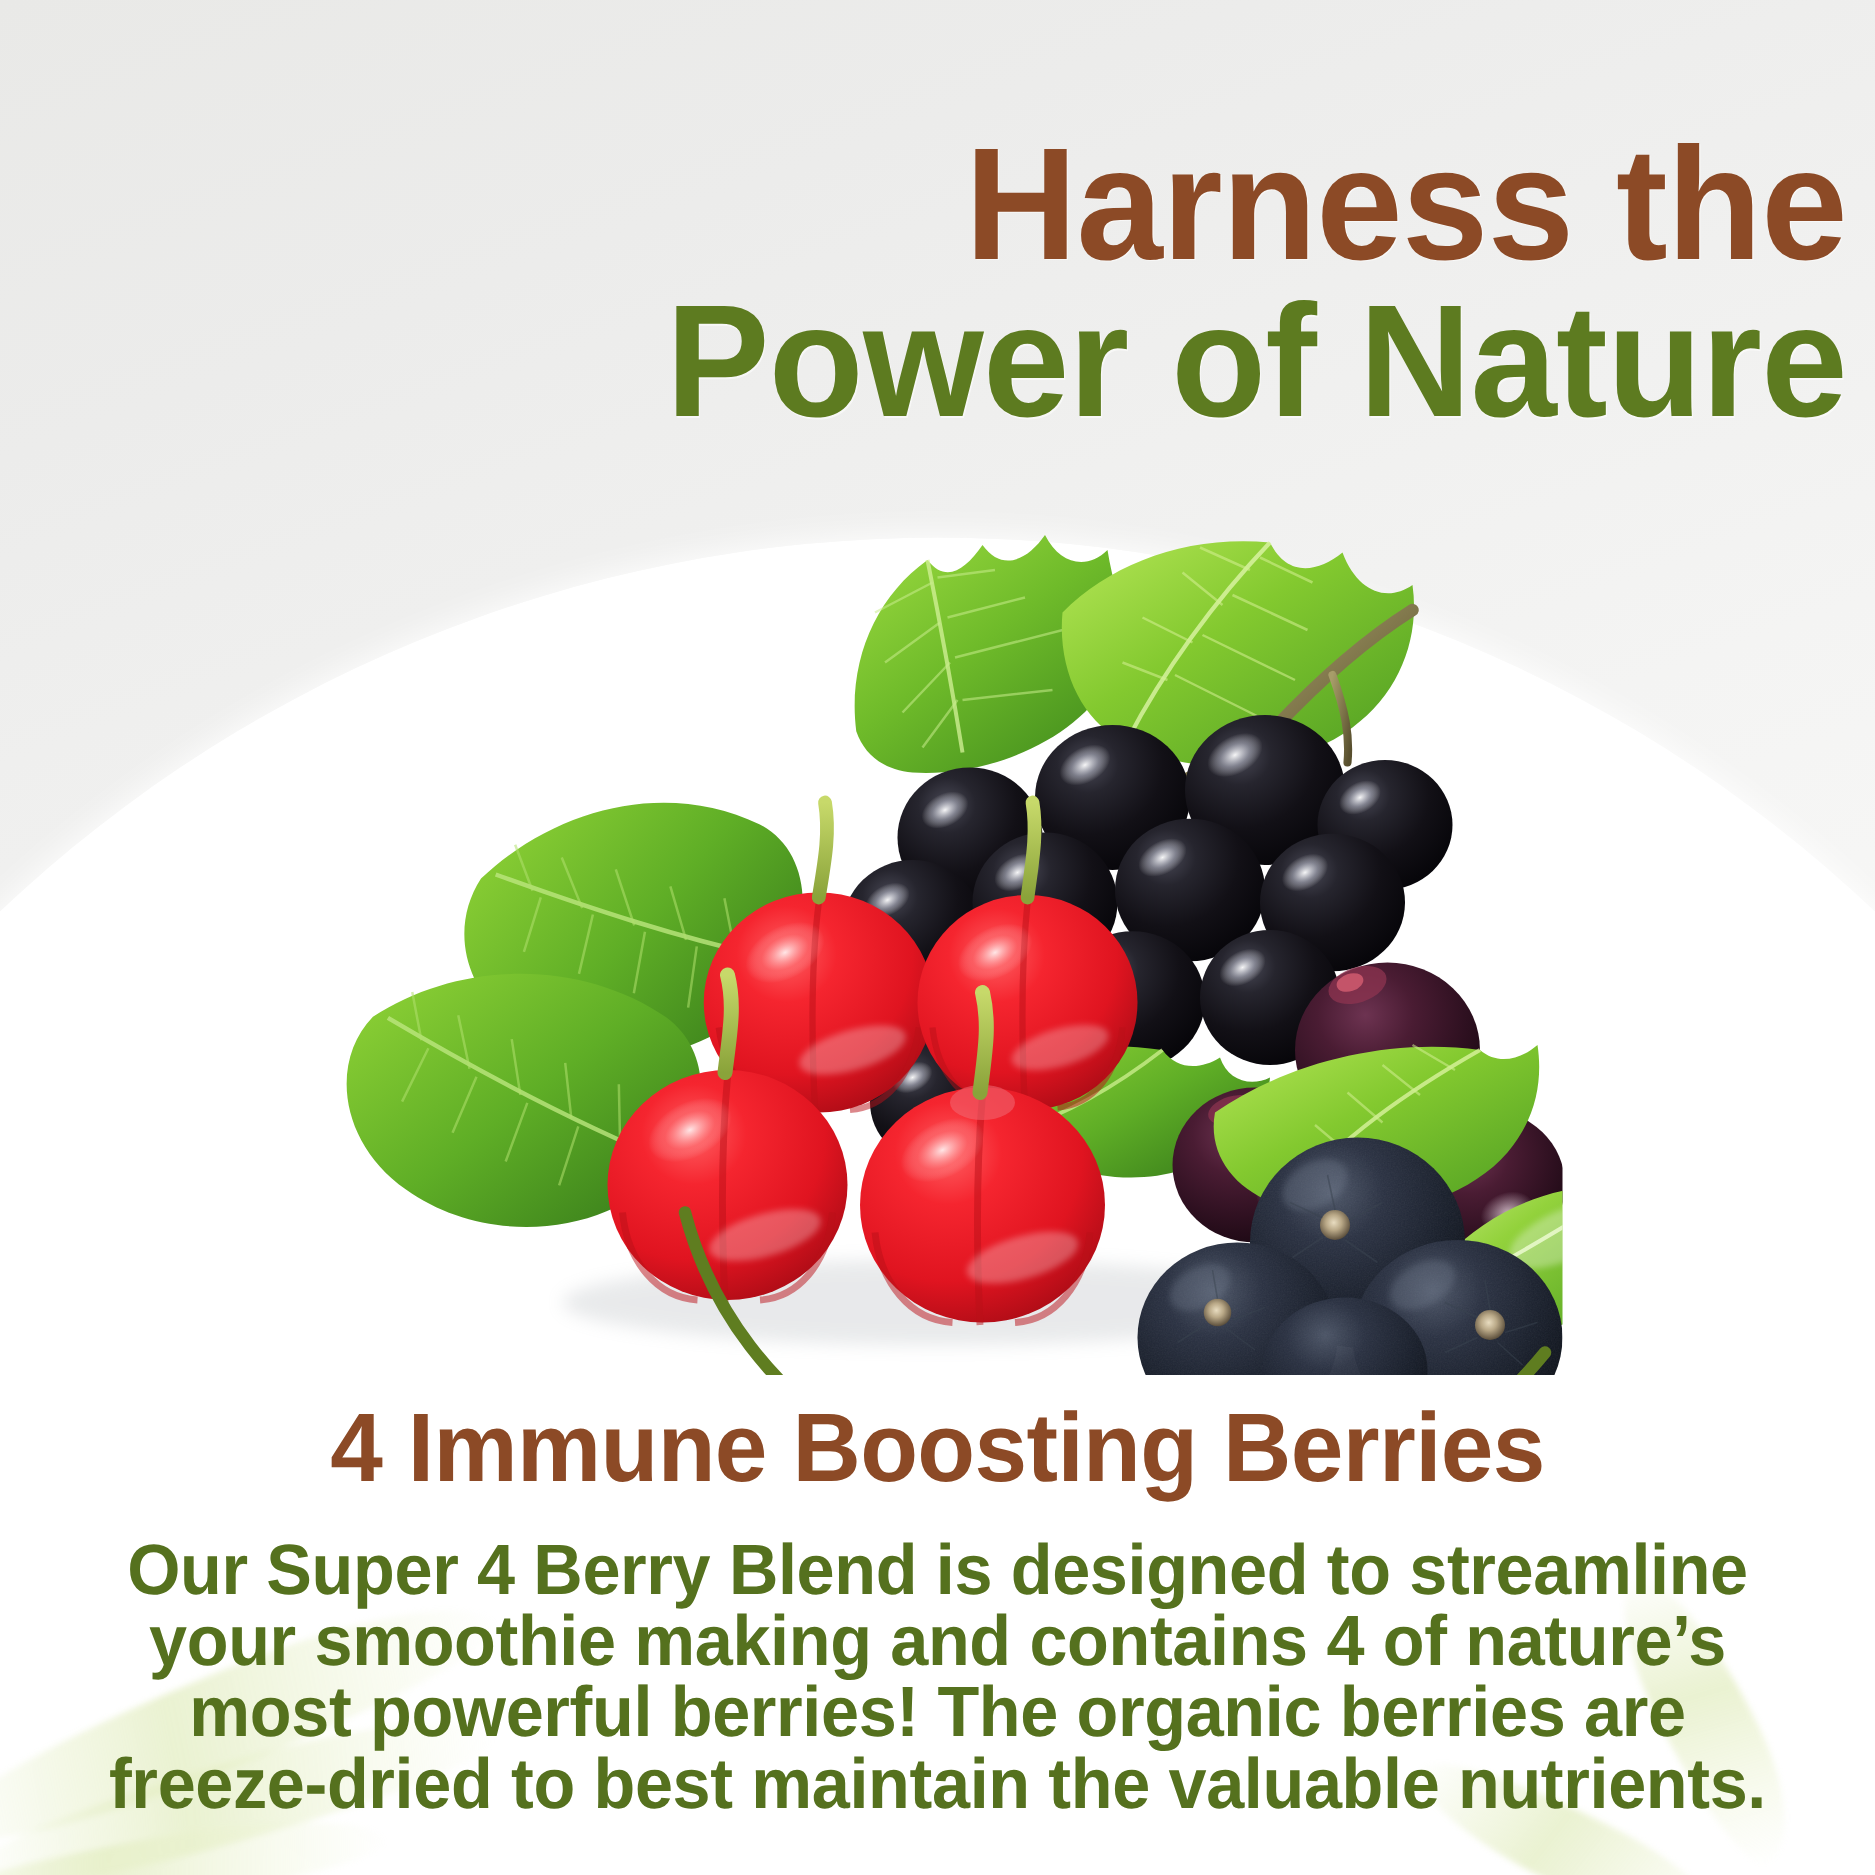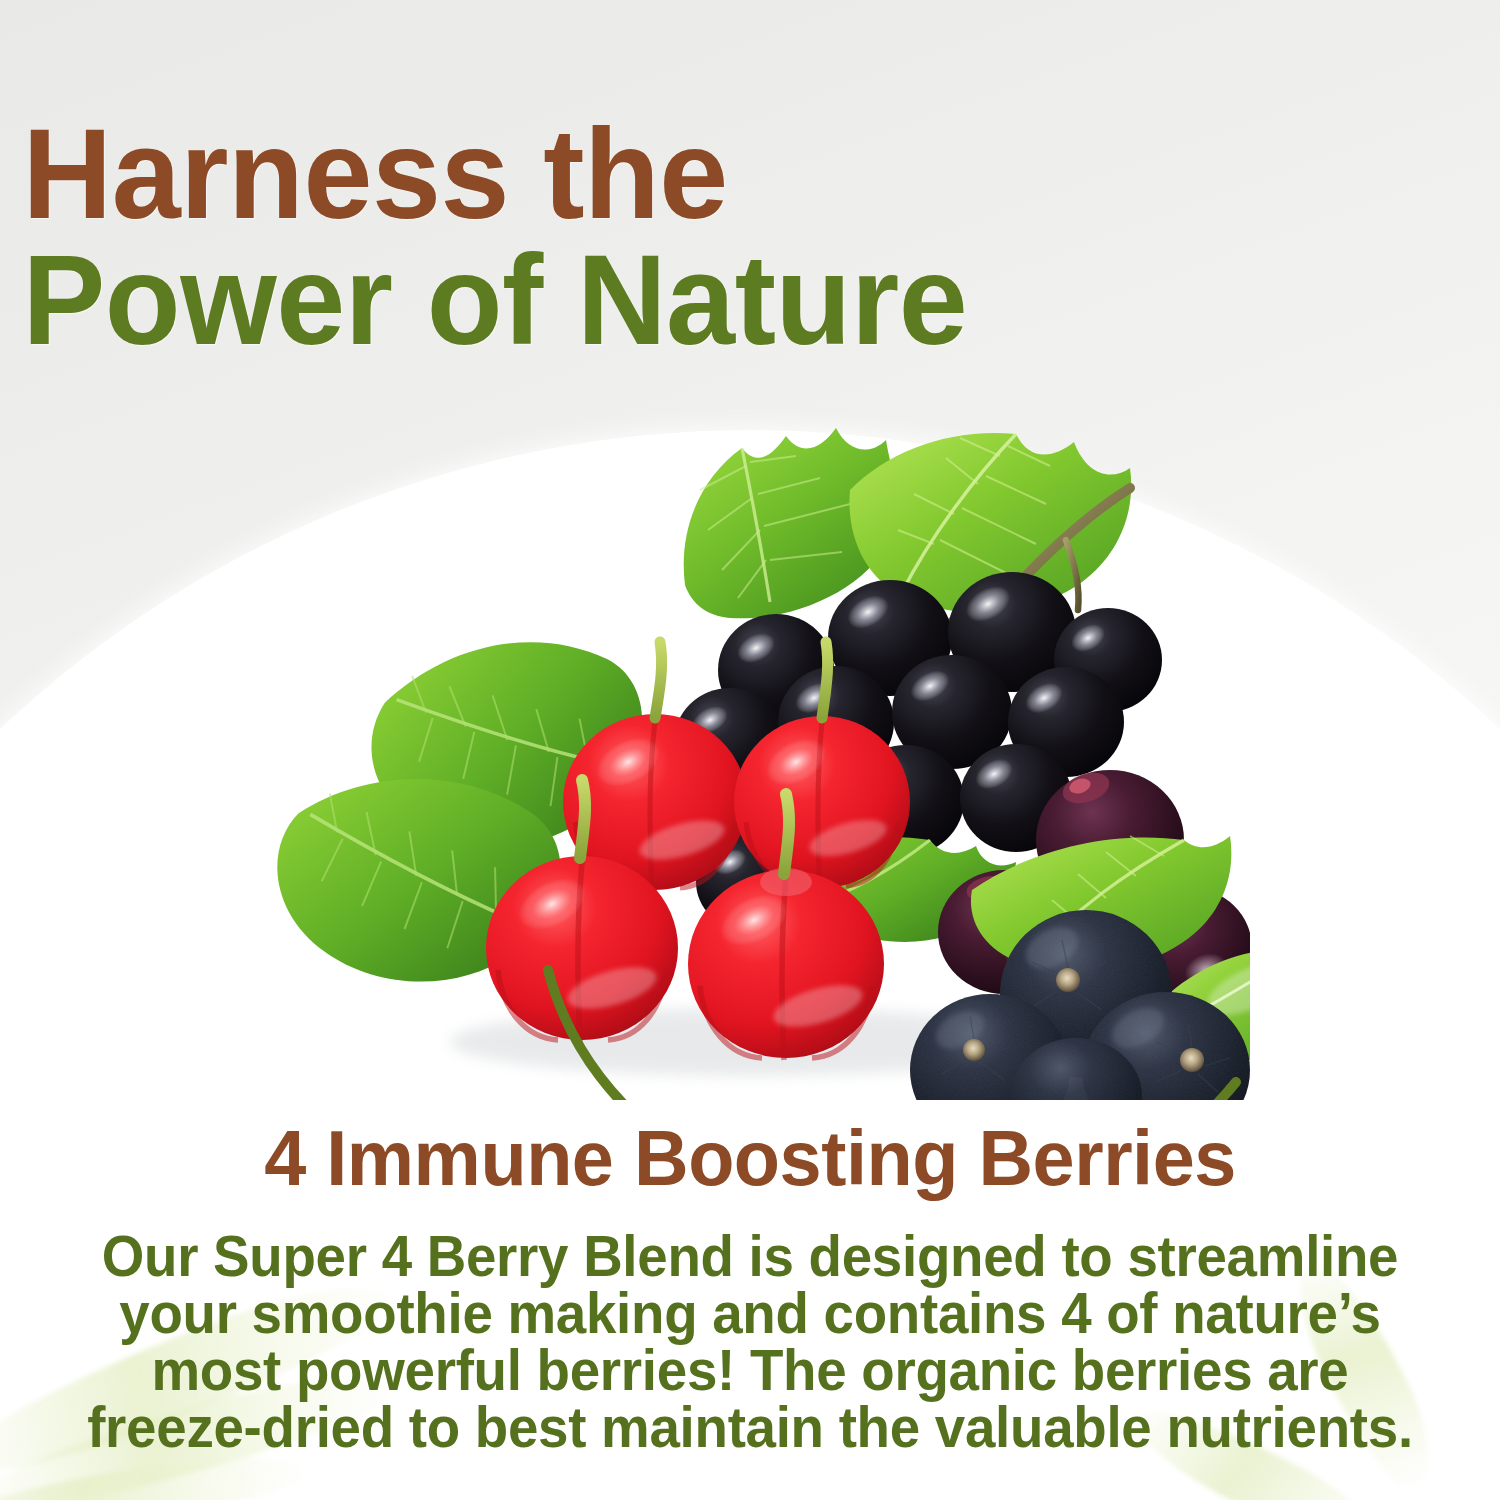--- a/index.html
+++ b/index.html
@@ -23,21 +23,21 @@
   }
   .wm{position:absolute;opacity:.5;pointer-events:none;filter:blur(2.5px);}
   .wm i{
     position:absolute;display:block;
     background:linear-gradient(100deg,rgba(210,226,150,0) 0%,rgba(203,222,140,.78) 42%,rgba(226,237,186,.42) 78%,rgba(255,255,255,0) 100%);
     border-radius:60% 40% 58% 42%/52% 60% 40% 48%;
   }
 
   
   .headline{
-    position:absolute;left:0;top:112px;width:1500px;text-align:left;
+    position:absolute;left:0;top:102px;width:1500px;text-align:right;
     line-height:.97;letter-spacing:-.5px;
   }
   .hl1,.hl2{
     display:block;font-weight:700;font-stretch:condensed;
     font-family:"Liberation Sans Narrow","Liberation Sans","DejaVu Sans Condensed",sans-serif;
     transform:scaleX(.97);
   }
   .hl1{font-size:128px;color:#8c4a26;text-shadow:1px 1px 0 rgba(255,255,255,.55);}
   .hl2{font-size:128px;color:#5d7b20;margin-top:2px;text-shadow:1px 1px 0 rgba(255,255,255,.55);}
 

